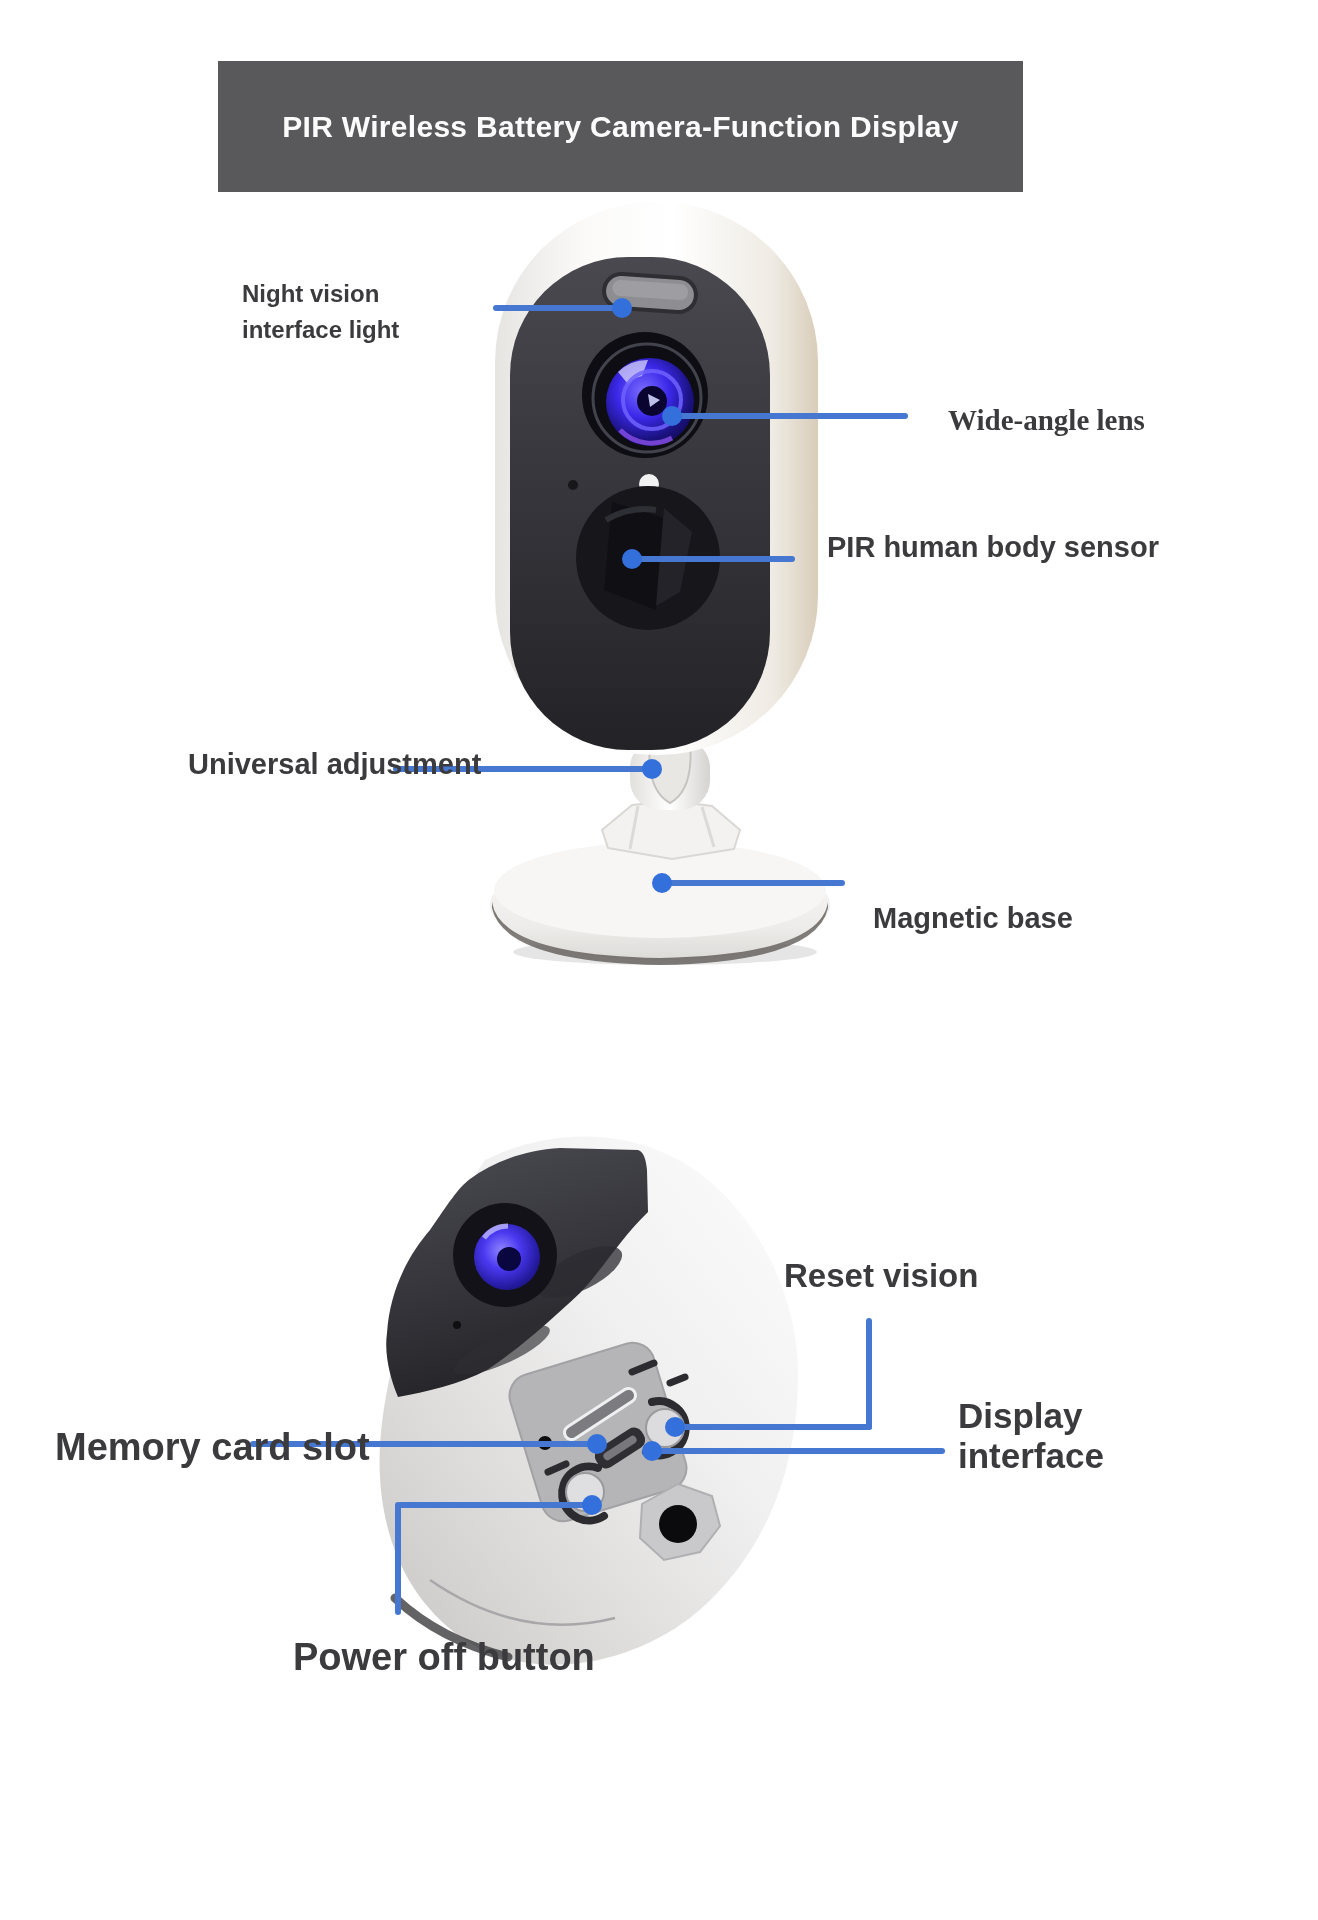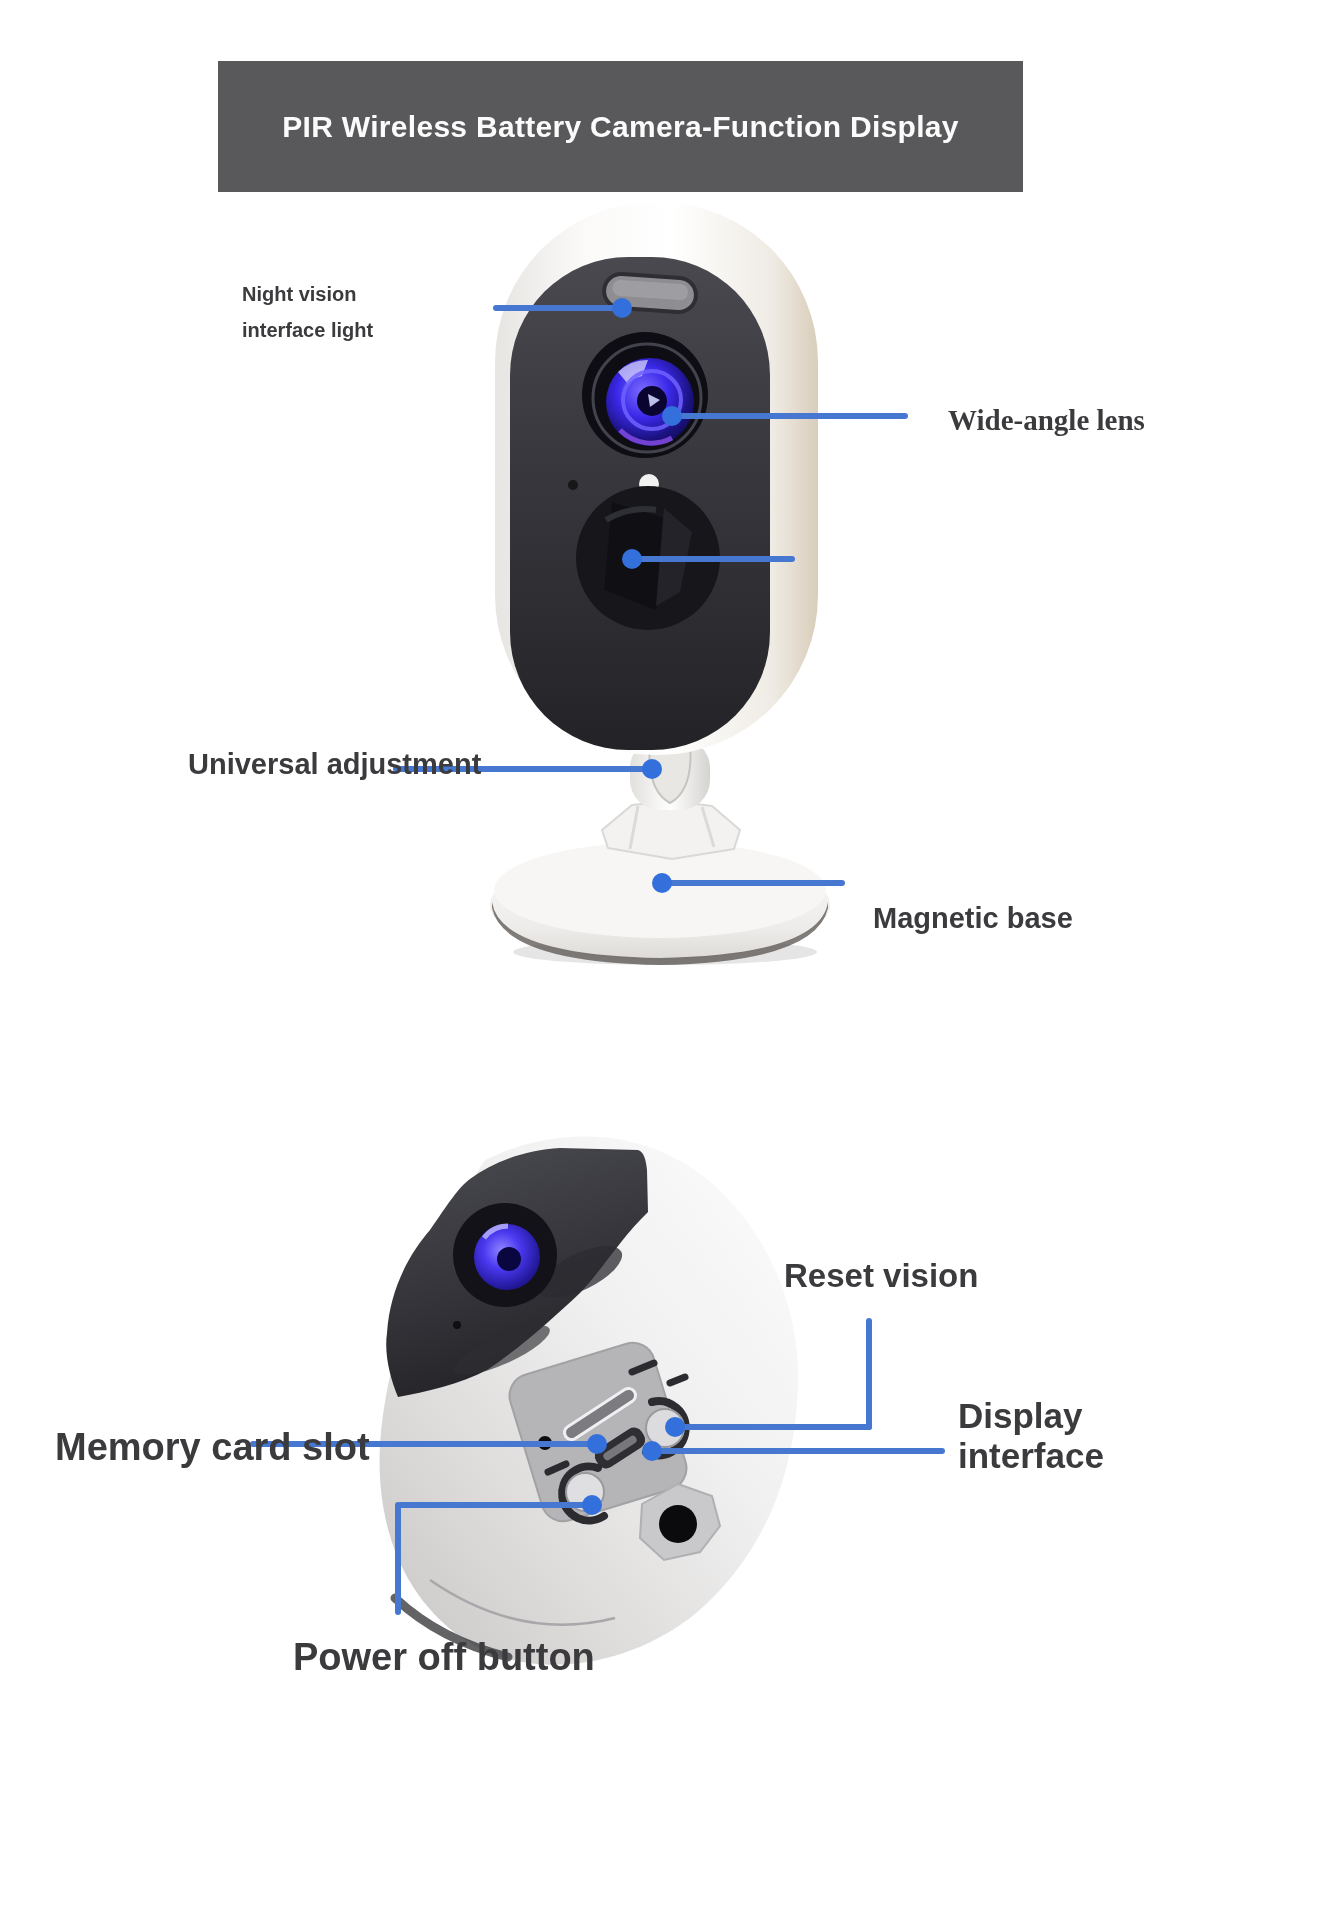--- a/index.html
+++ b/index.html
@@ -13,21 +13,21 @@
     background:#59585a;display:flex;align-items:center;justify-content:center;margin-top:6px;
   }
   #banner .title{
     color:#fbfbfb;font-size:30px;font-weight:bold;letter-spacing:.3px;white-space:nowrap;
   }
   
   .lbl{
     position:absolute;color:#3b3b3e;font-weight:bold;white-space:nowrap;
   }
   .lbl .ln{display:block;}
-  #lbl-night     {left:242px;top:276px;font-size:20px;line-height:36px;}
+  #lbl-night     {left:242px;top:276px;font-size:24px;line-height:36px;}
   #lbl-wide      {left:948px;top:404px;font-size:29px;font-family:Liberation Serif, serif;}
   #lbl-pir       {left:827px;top:531px;font-size:29px;}
   #lbl-universal {left:188px;top:748px;font-size:29px;}
   #lbl-magnetic  {left:873px;top:866px;font-size:29px;margin-top:36px;}
   #lbl-reset     {left:784px;top:1257px;font-size:33px;}
   #lbl-charging  {left:958px;top:1396px;font-size:35px;line-height:40px;}
   #lbl-memory    {left:55px; top:1426px;font-size:38px;}
   #lbl-power     {left:293px;top:1636px;font-size:38px;}
   
   .line{position:absolute;background:#4678d2;border-radius:3px;}
@@ -250,20 +250,21 @@
   <div class="dot" id="dot-memory"></div>
   <div class="line" id="ln-power-h"></div>
   <div class="line" id="ln-power-v"></div>
   <div class="dot" id="dot-power"></div>
 
   <div class="lbl" id="lbl-night">
     <span class="ln">Night vision</span>
     <span class="ln">interface light</span>
   </div>
   <div class="lbl" id="lbl-wide">Wide-angle lens</div>
+  <div class="lbl" id="lbl-pir">PIR human body sensor</div>
   <div class="lbl" id="lbl-universal">Universal adjustment</div>
   <div class="lbl" id="lbl-magnetic">Magnetic base</div>
 
   <div class="lbl" id="lbl-reset">Reset vision</div>
   <div class="lbl" id="lbl-charging">
     <span class="ln">Display</span>
     <span class="ln">interface</span>
   </div>
   <div class="lbl" id="lbl-memory">Memory card slot</div>
   <div class="lbl" id="lbl-power">Power off button</div>

